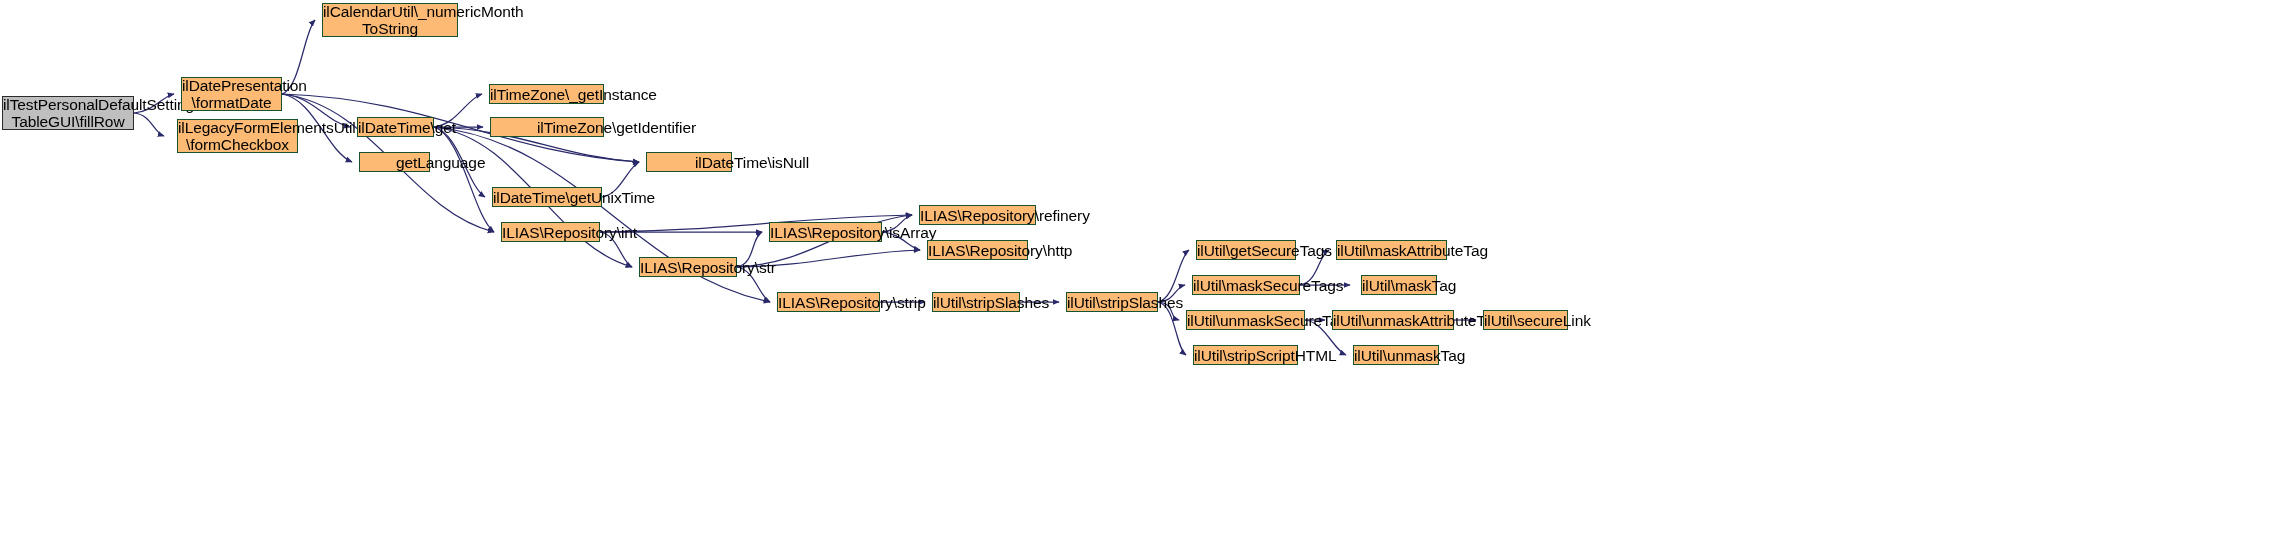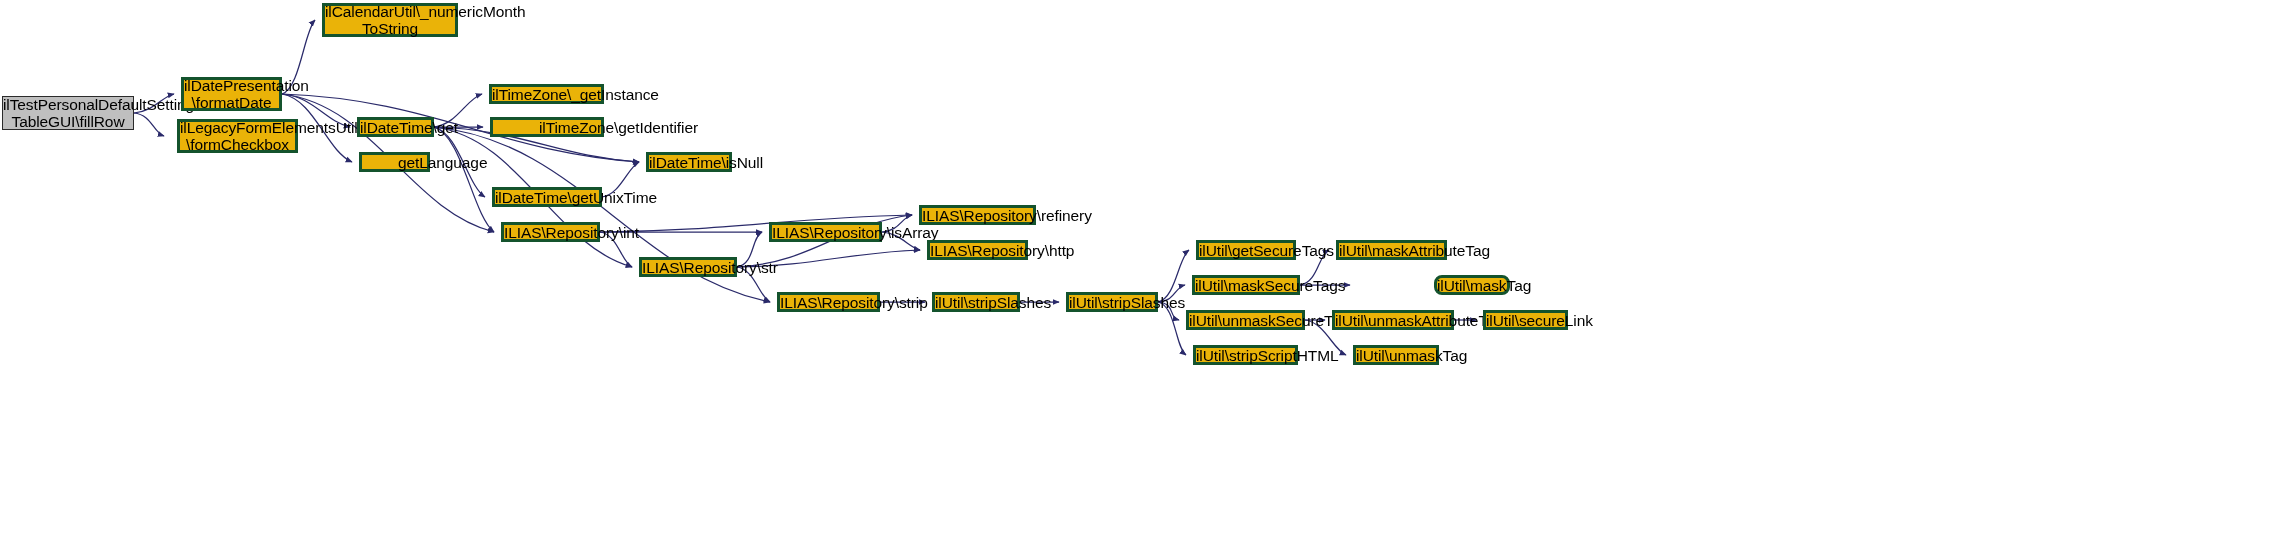--- a/index.html
+++ b/index.html
@@ -8,22 +8,22 @@
     width:2273px;
     height:534px;
     background:#ffffff;
     font-family:"Liberation Sans", sans-serif;
     overflow:hidden;
   }
   #edges{position:absolute;left:0;top:0;width:2273px;height:534px;}
   .node{
     position:absolute;
     box-sizing:border-box;
-    border:3px solid #14532d;
-    background:#eab308;
+    border:1px solid #14532d;
+    background:#fdba74;
     color:#000000;
     display:flex;
     align-items:center;
     justify-content:center;
     text-align:center;
     font-size:15.5px;
     line-height:17px;
     white-space:pre-line;
     letter-spacing:-0.1px;
   }
@@ -85,33 +85,33 @@
       <div class="node" style="left: 181px; top: 77px; width: 101px; height: 34px;"><span>ilDatePresentation
 \formatDate</span></div>
       <div class="node" style="left: 171px; top: 119px; width: 121px; height: 34px; margin-left: 6px;"><span>ilLegacyFormElementsUtil
 \formCheckbox</span></div>
       <div class="node" style="left: 322px; top: 3px; width: 136px; height: 34px;"><span>ilCalendarUtil\_numericMonth
 ToString</span></div>
       <div class="node" style="left: 357px; top: 117px; width: 77px; height: 20px;"><span>ilDateTime\get</span></div>
       <div class="node" style="left: 359px; top: 152px; width: 71px; height: 20px; padding-left: 36px;"><span>getLanguage</span></div>
       <div class="node" style="left: 489px; top: 84px; width: 115px; height: 20px;"><span>ilTimeZone\_getInstance</span></div>
       <div class="node" style="left: 490px; top: 117px; width: 114px; height: 20px; padding-left: 46px;"><span>ilTimeZone\getIdentifier</span></div>
-      <div class="node" style="left: 646px; top: 152px; width: 86px; height: 20px;"><span>ilDateTime\isNull</span></div>
+      <div class="node" style="left: 646px; top: 152px; width: 86px; height: 20px; padding-left: 48px;"><span>ilDateTime\isNull</span></div>
       <div class="node" style="left: 492px; top: 187px; width: 110px; height: 20px;"><span>ilDateTime\getUnixTime</span></div>
       <div class="node" style="left: 501px; top: 222px; width: 99px; height: 20px;"><span>ILIAS\Repository\int</span></div>
       <div class="node" style="left: 639px; top: 257px; width: 98px; height: 20px;"><span>ILIAS\Repository\str</span></div>
       <div class="node" style="left: 777px; top: 292px; width: 103px; height: 20px;"><span>ILIAS\Repository\strip</span></div>
       <div class="node" style="left: 769px; top: 222px; width: 113px; height: 20px;"><span>ILIAS\Repository\isArray</span></div>
       <div class="node" style="left: 919px; top: 205px; width: 117px; height: 20px;"><span>ILIAS\Repository\refinery</span></div>
       <div class="node" style="left: 927px; top: 240px; width: 101px; height: 20px;"><span>ILIAS\Repository\http</span></div>
       <div class="node" style="left: 932px; top: 292px; width: 88px; height: 20px;"><span>ilUtil\stripSlashes</span></div>
       <div class="node" style="left: 1066px; top: 292px; width: 92px; height: 20px;"><span>ilUtil\stripSlashes</span></div>
       <div class="node" style="left: 1196px; top: 240px; width: 100px; height: 20px;"><span>ilUtil\getSecureTags</span></div>
       <div class="node" style="left: 1192px; top: 275px; width: 108px; height: 20px;"><span>ilUtil\maskSecureTags</span></div>
       <div class="node" style="left: 1186px; top: 310px; width: 119px; height: 20px;"><span>ilUtil\unmaskSecureTags</span></div>
       <div class="node" style="left: 1193px; top: 345px; width: 105px; height: 20px;"><span>ilUtil\stripScriptHTML</span></div>
       <div class="node" style="left: 1336px; top: 240px; width: 111px; height: 20px;"><span>ilUtil\maskAttributeTag</span></div>
-      <div class="node" style="left: 1434px; top: 275px; width: 76px; height: 20px; border-radius: 8px;"><span>ilUtil\maskTag</span></div>
+      <div class="node" style="left: 1361px; top: 275px; width: 76px; height: 20px;"><span>ilUtil\maskTag</span></div>
       <div class="node" style="left: 1332px; top: 310px; width: 122px; height: 20px;"><span>ilUtil\unmaskAttributeTag</span></div>
       <div class="node" style="left: 1353px; top: 345px; width: 86px; height: 20px;"><span>ilUtil\unmaskTag</span></div>
       <div class="node" style="left: 1483px; top: 310px; width: 85px; height: 20px;"><span>ilUtil\secureLink</span></div>
     </div>
 </div>
 
 </body></html>

